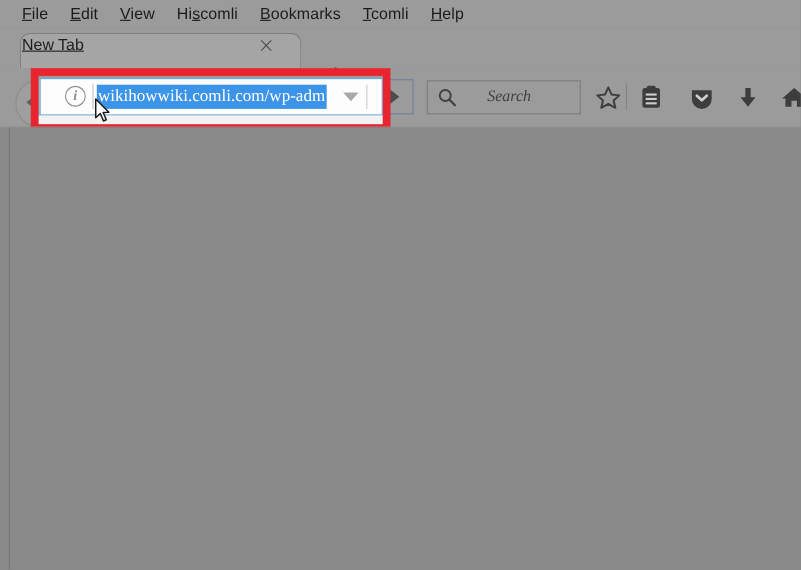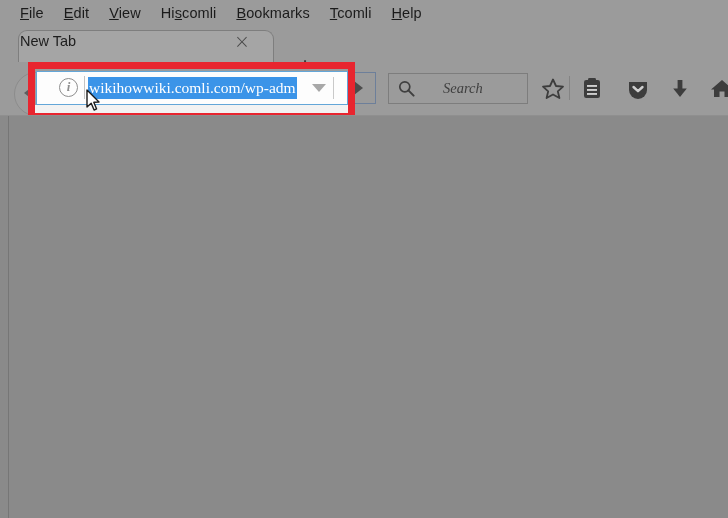--- a/index.html
+++ b/index.html
@@ -64,20 +64,21 @@
     box-sizing: border-box;
     display: flex;
     align-items: center;
   }
   #tab-new-label {
     position: absolute;
     left: 20px; top: 7px;
     font-size: 14.5px;
     color: #1d1d1d;
     white-space: nowrap;
+    text-decoration: underline;
   }
   #tab-close {
     position: absolute;
     left: 232px; top: 6px;
     width: 20px; height: 20px;
     color: #4a4a4a;
     font-size: 19px;
     line-height: 19px;
     text-align: center;
     font-family: "DejaVu Sans", sans-serif;

